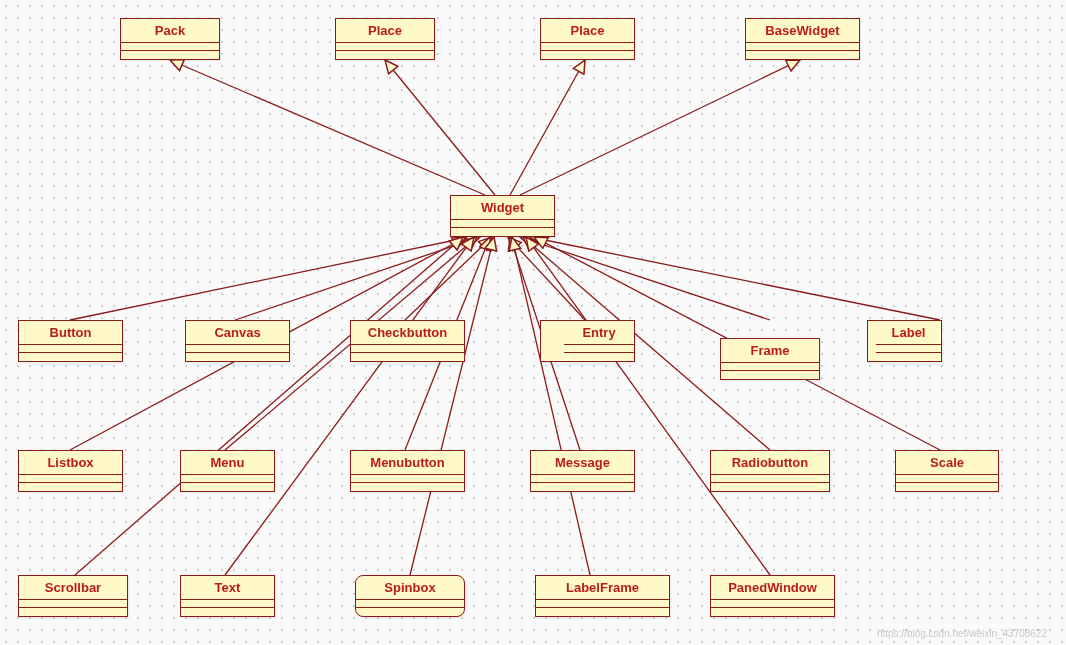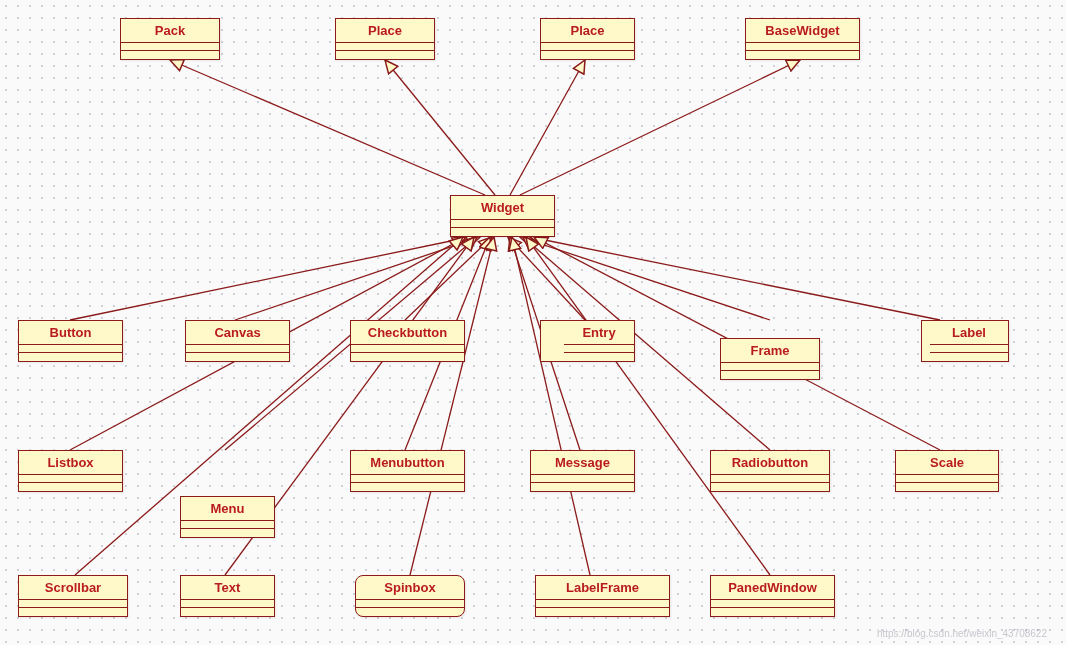--- a/index.html
+++ b/index.html
@@ -134,32 +134,32 @@
 <div class="uml-class" style="left:540px; top:320px; width:95px;padding-left:23px;">
   <div class="uml-name">Entry</div>
   <div class="uml-attrs"></div>
   <div class="uml-ops"></div>
 </div>
 <div class="uml-class" style="left:720px; top:338px; width:100px;">
   <div class="uml-name">Frame</div>
   <div class="uml-attrs"></div>
   <div class="uml-ops"></div>
 </div>
-<div class="uml-class" style="left:921px; top:320px; width:88px;padding-left:8px;">
+<div class="uml-class" style="left:867px; top:320px; width:75px;padding-left:8px;">
   <div class="uml-name">Label</div>
   <div class="uml-attrs"></div>
   <div class="uml-ops"></div>
 </div>
 
 <div class="uml-class" style="left:18px; top:450px; width:105px;">
   <div class="uml-name">Listbox</div>
   <div class="uml-attrs"></div>
   <div class="uml-ops"></div>
 </div>
-<div class="uml-class" style="left:180px; top:450px; width:95px;margin-top:46px;">
+<div class="uml-class" style="left:180px; top:450px; width:95px;">
   <div class="uml-name">Menu</div>
   <div class="uml-attrs"></div>
   <div class="uml-ops"></div>
 </div>
 <div class="uml-class" style="left:350px; top:450px; width:115px;">
   <div class="uml-name">Menubutton</div>
   <div class="uml-attrs"></div>
   <div class="uml-ops"></div>
 </div>
 <div class="uml-class" style="left:530px; top:450px; width:105px;">

